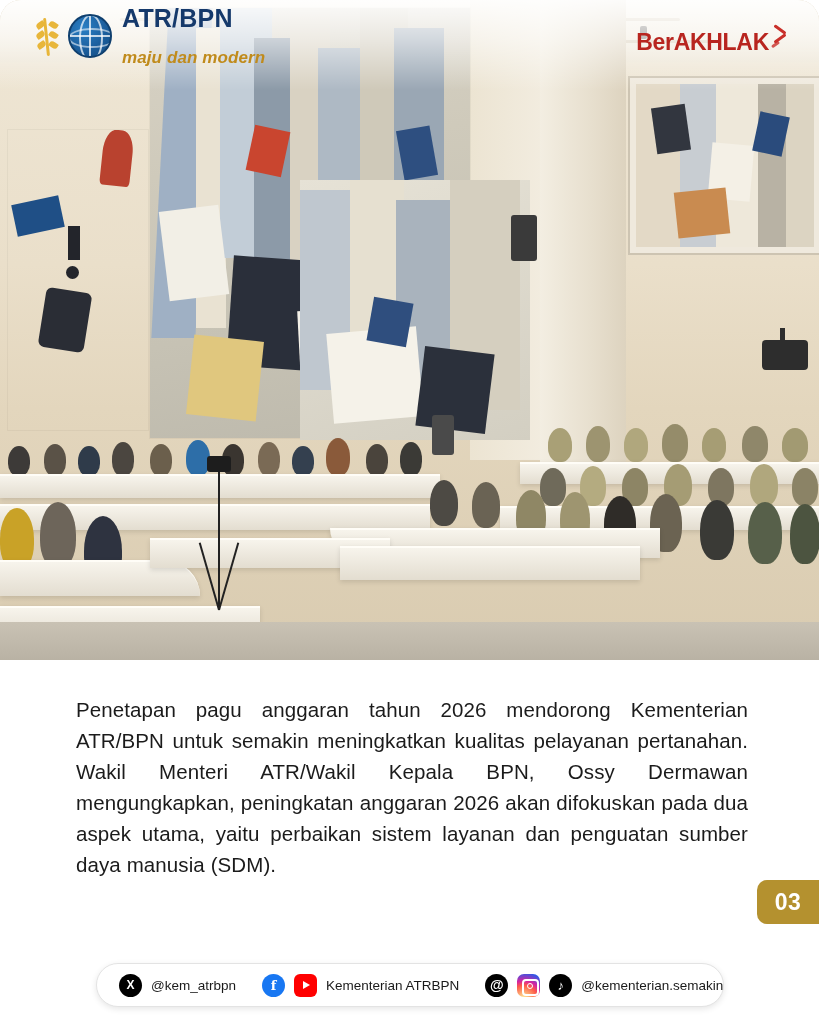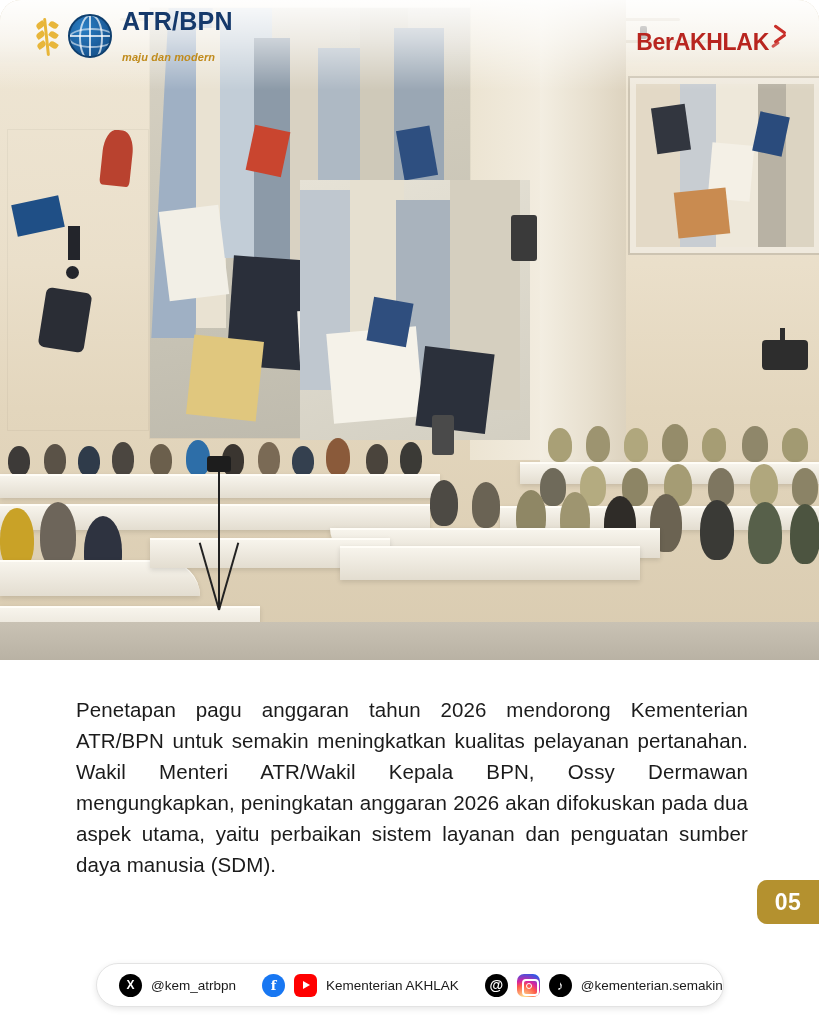--- a/index.html
+++ b/index.html
@@ -89,21 +89,21 @@
   }
   .logo-text { line-height: 1; margin-left: 2px; }
   .logo-title {
     font-size: 25px;
     font-weight: 700;
     color: #15396b;
     letter-spacing: .2px;
     font-family: "Liberation Sans", sans-serif;
   }
   .logo-sub {
-    font-size: 11px;
+    font-size: 17px;
     font-weight: 700;
     font-style: italic;
     color: #c08b1c;
     letter-spacing: .1px;
     margin-top: 18px;
   }
   .berakhlak {
     display: flex;
     align-items: flex-start;
     gap: 2px;
@@ -542,32 +542,32 @@
       <div class="swoosh">
         <span class="s1"></span>
         <span class="s2"></span>
         <span class="s3"></span>
       </div>
     </div>
   </div>
 
   <div class="caption">Penetapan pagu anggaran tahun 2026 mendorong Kementerian ATR/BPN untuk semakin meningkatkan kualitas pelayanan pertanahan. Wakil Menteri ATR/Wakil Kepala BPN, Ossy Dermawan mengungkapkan, peningkatan anggaran 2026 akan difokuskan pada dua aspek utama, yaitu perbaikan sistem layanan dan penguatan sumber daya manusia (SDM).</div>
 
-  <div class="page-badge">05</div>
+  <div class="page-badge">03</div>
 
 
   <div class="social">
     <div class="sicon x">X</div>
     <div class="shandle">@kem_atrbpn</div>
     <div class="sgap"></div>
     <div class="sicon fb">f</div>
     <div class="sicon yt">
         <span class="play"></span>
       </div>
-    <div class="shandle">Kementerian AKHLAK</div>
+    <div class="shandle">Kementerian ATRBPN</div>
     <div class="sgap"></div>
     <div class="sicon th">@</div>
     <div class="sicon ig"></div>
     <div class="sicon tt">♪</div>
     <div class="shandle">@kementerian.semakin</div>
   </div>
 
 </div>
 
 </body></html>

